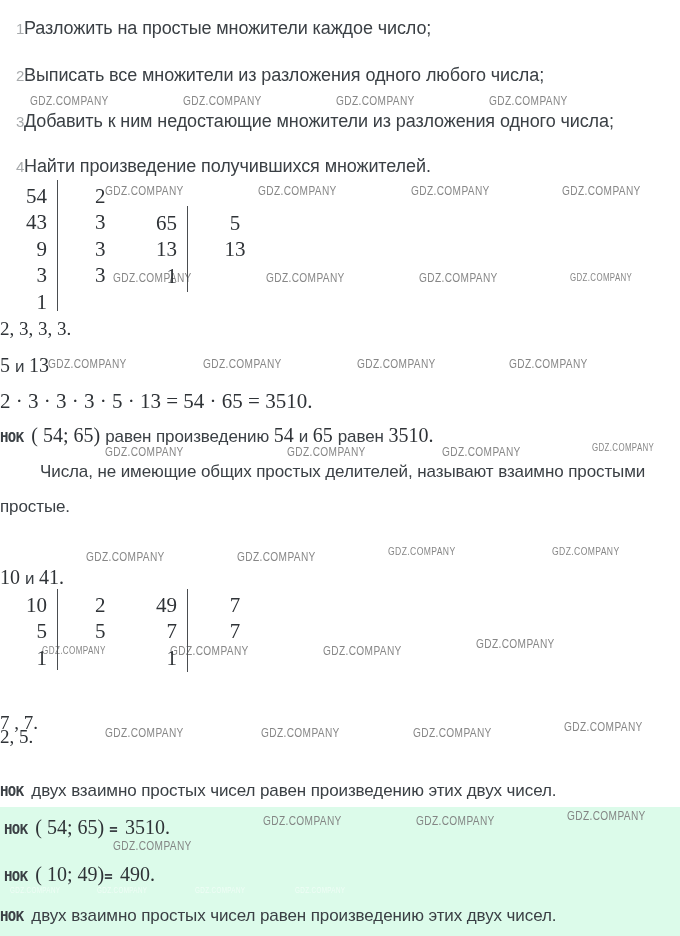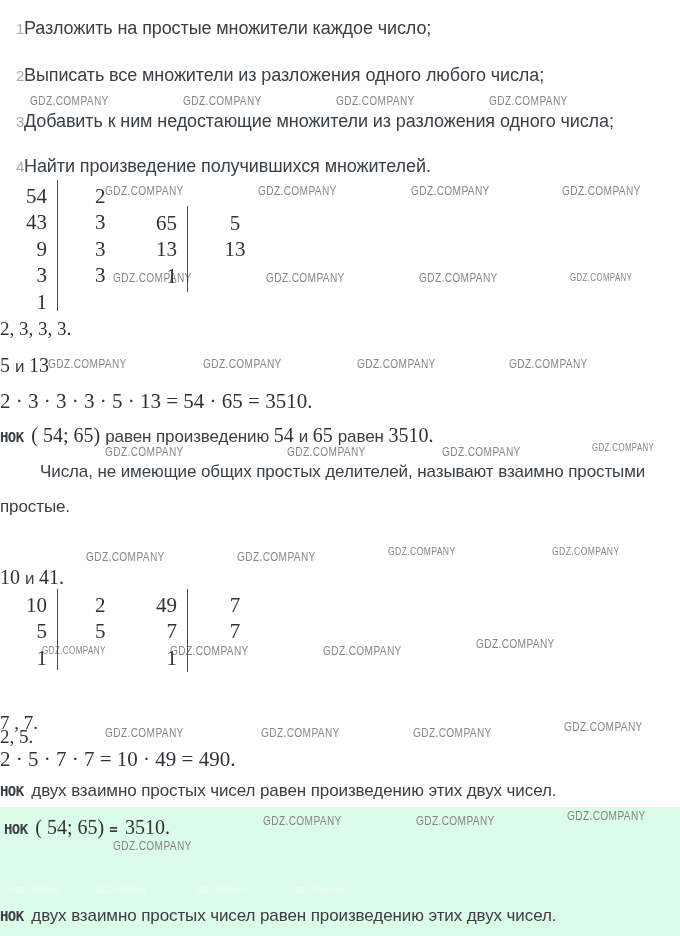--- a/index.html
+++ b/index.html
@@ -176,19 +176,19 @@
       </div>
       <div class="ft-row">
         <span class="ft-cell ft-left">1</span>
         <span class="ft-cell ft-right"></span>
       </div>
     </div>
   <div class="tdiv" style="left:187px;top:589px;height:83px;"></div>
 
   <div class="abs math-line" style="left:0;top:678px;margin-top:47px;">2, 5.</div>
   <div class="abs math-line" style="left:0;top:711px;">7 , 7.</div>
-  <div class="abs math-line" style="left:0;top:747px;font-size:21px;">2 · 5 · 7 · 7 = 10 · 49 = 490.</div>
   <div class="abs" style="left:0;top:781px;"><span class="seg-mono">НОК </span><span class="seg-sans">двух взаимно простых чисел равен произведению этих двух чисел.</span></div>
 
   <div class="abs" style="left:4px;top:816px;"><span class="seg-mono">НОК </span><span class="seg-serif">( 54; 65) </span><span class="seg-mono">= </span><span class="seg-serif">3510.</span></div>
+  <div class="abs" style="left:4px;top:863px;"><span class="seg-mono">НОК </span><span class="seg-serif">( 10; 49)</span><span class="seg-mono">= </span><span class="seg-serif">490.</span></div>
   <div class="abs" style="left:0;top:906px;"><span class="seg-mono">НОК </span><span class="seg-sans">двух взаимно простых чисел равен произведению этих двух чисел.</span></div>
 
 </div>
 
 </body></html>

